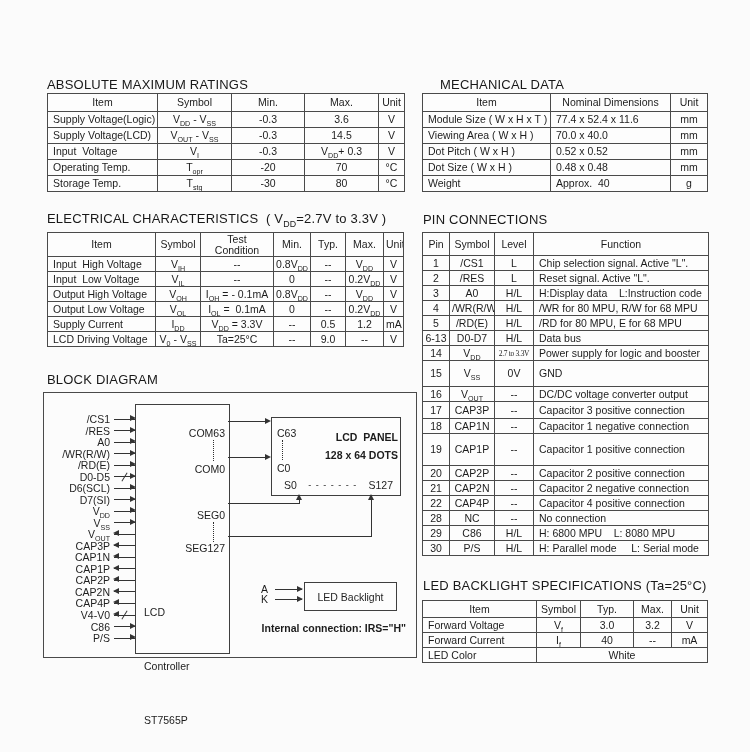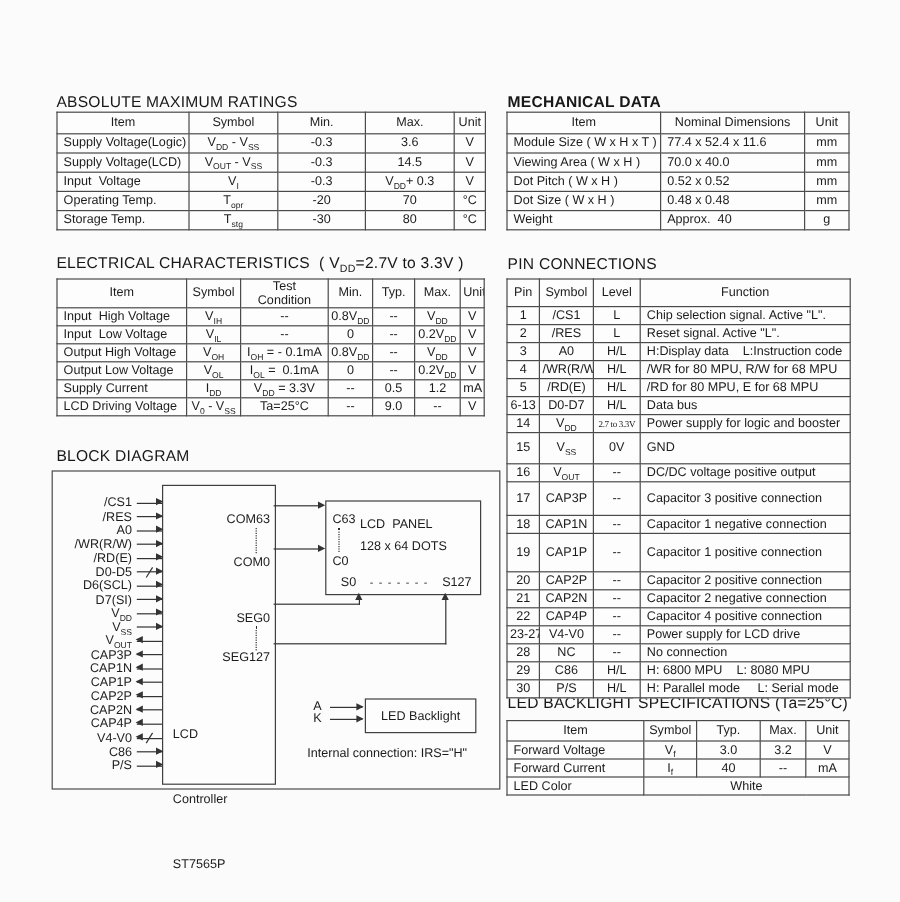--- a/index.html
+++ b/index.html
@@ -28,21 +28,21 @@
   
   #diagram{position:absolute;left:43px;top:392px;width:372px;height:264px;
     border:1px solid #4a4a4a;background:#fcfcfc;}
   .dbox{position:absolute;border:1px solid #3f3f3f;background:#fdfdfd;}
   #ctrl-box{left:91px;top:11px;width:93px;height:248px;}
   #panel-box{left:227px;top:24px;width:128px;height:77px;}
   #bl-box{left:260px;top:189px;width:91px;height:27px;
     display:flex;align-items:center;justify-content:center;font-size:10.5px;}
   .dg-label{position:absolute;font-size:10.5px;white-space:pre;color:#1c1c1c;}
   .rt{text-align:right;}
-  .ctr{text-align:left;}
+  .ctr{text-align:right;font-weight:bold;}
   .dotted-v{position:absolute;width:0;border-left:1px dotted #2f2f2f;}
   .hline{position:absolute;height:1px;background:#333;}
   .vline{position:absolute;width:1px;background:#333;}
   .arr-r{position:absolute;width:0;height:0;
     border-left:6px solid #333;border-top:3.5px solid transparent;border-bottom:3.5px solid transparent;}
   .arr-u{position:absolute;width:0;height:0;
     border-bottom:6px solid #333;border-left:3.5px solid transparent;border-right:3.5px solid transparent;}
   .sig{position:absolute;left:0;width:91px;height:12px;display:flex;
     align-items:center;justify-content:flex-end;}
   .siglabel{font-size:10.5px;white-space:pre;}
@@ -52,21 +52,21 @@
     border-left:6px solid #333;border-top:3.5px solid transparent;border-bottom:3.5px solid transparent;}
   .sigline.out .hd{position:absolute;left:-1px;top:2px;width:0;height:0;
     border-right:6px solid #333;border-top:3.5px solid transparent;border-bottom:3.5px solid transparent;}
   .sigline .slash{position:absolute;left:10px;top:1px;width:1px;height:10px;
     background:#333;transform:rotate(32deg);}
 </style>
 </head>
 <body>
 
 <div class="sec-title" style="left:47px;top:77px;">ABSOLUTE MAXIMUM RATINGS</div>
-<div class="sec-title" style="left:423px;top:77px;font-weight:bold;">MECHANICAL DATA</div>
+<div class="sec-title" style="left:440px;top:77px;">MECHANICAL DATA</div>
 <div class="sec-title" style="left:47px;top:211px;">ELECTRICAL CHARACTERISTICS  ( V<sub>DD</sub>=2.7V to 3.3V )</div>
 <div class="sec-title" style="left:423px;top:212px;">PIN CONNECTIONS</div>
 <div class="sec-title" style="left:47px;top:372px;">BLOCK DIAGRAM</div>
 <div class="sec-title" style="left:423px;top:578px;">LED BACKLIGHT SPECIFICATIONS (Ta=25°C)</div>
 
 <div id="tables-host">
     <table class="dtable" style="left: 47px; top: 93px; width: 357px;">
       <colgroup>
         <col style="width: 110px;">
         <col style="width: 74px;">
@@ -301,23 +301,23 @@
         <tr style="height: 26px;">
           <td>15</td>
           <td>V<sub>SS</sub></td>
           <td>0V</td>
           <td class="al">GND</td>
         </tr>
         <tr style="height: 15px;">
           <td>16</td>
           <td>V<sub>OUT</sub></td>
           <td>--</td>
-          <td class="al">DC/DC voltage positive output</td>
-        </tr>
-        <tr style="height: 28px;">
+          <td class="al">DC/DC voltage converter output</td>
+        </tr>
+        <tr style="height: 17px;">
           <td>17</td>
           <td>CAP3P</td>
           <td>--</td>
           <td class="al">Capacitor 3 positive connection</td>
         </tr>
         <tr style="height: 15px;">
           <td>18</td>
           <td>CAP1N</td>
           <td>--</td>
           <td class="al">Capacitor 1 negative connection</td>
@@ -338,26 +338,20 @@
           <td>21</td>
           <td>CAP2N</td>
           <td>--</td>
           <td class="al">Capacitor 2 negative connection</td>
         </tr>
         <tr style="height: 15px;">
           <td>22</td>
           <td>CAP4P</td>
           <td>--</td>
           <td class="al">Capacitor 4 positive connection</td>
-        </tr>
-        <tr style="height: 15px;">
-          <td>23-27</td>
-          <td>V4-V0</td>
-          <td>--</td>
-          <td class="al">Power supply for LCD drive</td>
         </tr>
         <tr style="height: 15px;">
           <td>28</td>
           <td>NC</td>
           <td>--</td>
           <td class="al">No connection</td>
         </tr>
         <tr style="height: 15px;">
           <td>29</td>
           <td>C86</td>

